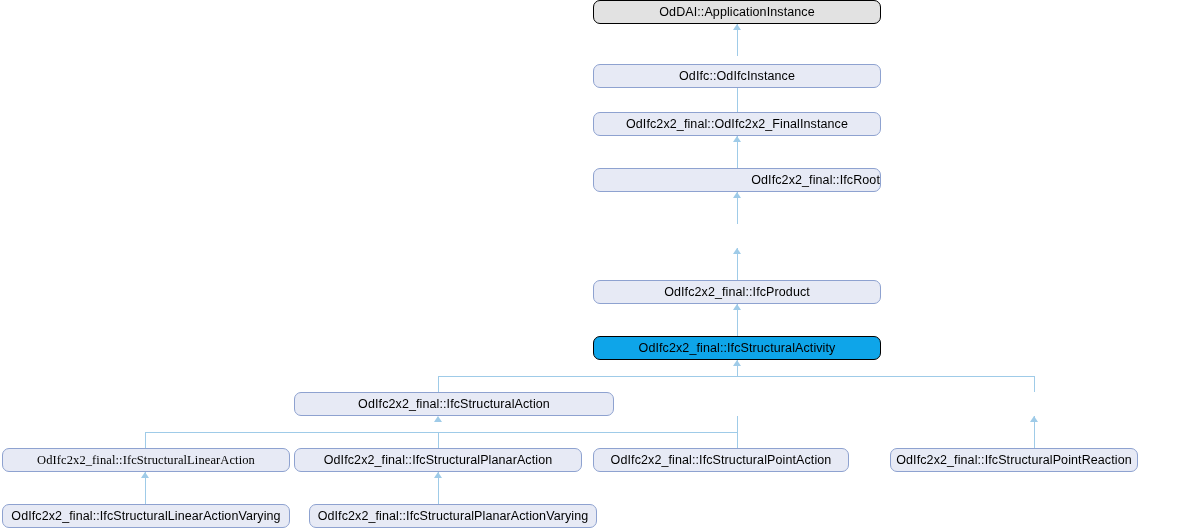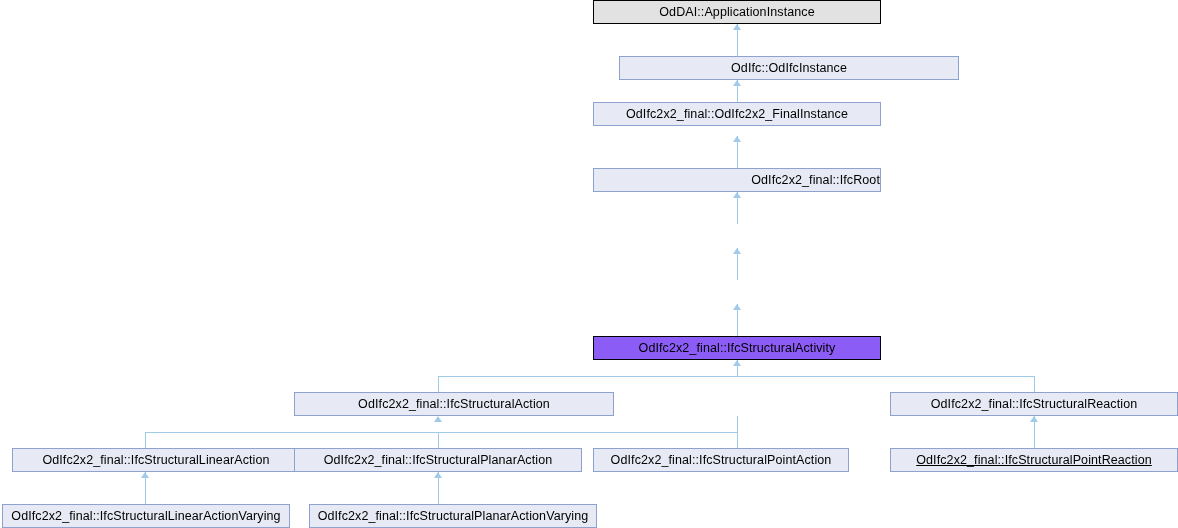--- a/index.html
+++ b/index.html
@@ -21,27 +21,28 @@
     position: absolute;
     box-sizing: border-box;
     height: 24px;
     line-height: 22px;
     text-align: center;
     font-size: 12.5px;
     color: #000000;
     white-space: nowrap;
     overflow: hidden;
     letter-spacing: 0.1px;
+    border-radius: 7px;
   }
   .node.base {
     background: #e2e2e2;
     border: 1px solid #000000;
   }
   .node.current {
-    background: #8b5cf6;
+    background: #0ea5e9;
     border: 1px solid #000000;
   }
   .node.inherit {
     background: #e7eaf5;
     border: 1px solid #8ea2d0;
   }
   .edge {
     position: absolute;
     background: #9fcbe8;
   }
@@ -87,25 +88,25 @@
     <div class="arrowhead" style="left: 733px; top: 136px;"></div>
     <div class="arrowhead" style="left: 733px; top: 192px;"></div>
     <div class="arrowhead" style="left: 733px; top: 248px;"></div>
     <div class="arrowhead" style="left: 733px; top: 304px;"></div>
     <div class="arrowhead" style="left: 733px; top: 360px;"></div>
     <div class="arrowhead" style="left: 434px; top: 416px;"></div>
     <div class="arrowhead" style="left: 1030px; top: 416px;"></div>
     <div class="arrowhead" style="left: 141px; top: 472px;"></div>
     <div class="arrowhead" style="left: 434px; top: 472px;"></div>
     <div class="node base" style="left: 593px; top: 0px; width: 288px;">OdDAI::ApplicationInstance</div>
-    <div class="node inherit" style="left: 593px; top: 56px; width: 340px; margin-left: 26px;">OdIfc::OdIfcInstance</div>
-    <div class="node inherit" style="left: 593px; top: 102px; width: 288px;">OdIfc2x2_final::OdIfc2x2_FinalInstance</div>
+    <div class="node inherit" style="left: 593px; top: 64px; width: 288px;">OdIfc::OdIfcInstance</div>
+    <div class="node inherit" style="left: 593px; top: 112px; width: 288px;">OdIfc2x2_final::OdIfc2x2_FinalInstance</div>
     <div class="node inherit" style="left: 593px; top: 168px; width: 288px; text-align: right;">OdIfc2x2_final::IfcRoot</div>
+    <div class="node inherit" style="left: 593px; top: 280px; width: 288px;">OdIfc2x2_final::IfcProduct</div>
     <div class="node current" style="left: 593px; top: 336px; width: 288px;">OdIfc2x2_final::IfcStructuralActivity</div>
     <div class="node inherit" style="left: 294px; top: 392px; width: 320px;">OdIfc2x2_final::IfcStructuralAction</div>
-    <div class="node inherit" style="left: 890px; top: 392px; width: 288px;">OdIfc2x2_final::IfcStructuralReaction</div>
-    <div class="node inherit" style="left: 12px; top: 448px; width: 288px;">OdIfc2x2_final::IfcStructuralLinearAction</div>
+    <div class="node inherit" style="left: 2px; top: 448px; width: 288px; font-family: Liberation Serif, serif;">OdIfc2x2_final::IfcStructuralLinearAction</div>
     <div class="node inherit" style="left: 294px; top: 448px; width: 288px; text-align: center;">OdIfc2x2_final::IfcStructuralPlanarAction</div>
     <div class="node inherit" style="left: 593px; top: 448px; width: 256px;">OdIfc2x2_final::IfcStructuralPointAction</div>
-    <div class="node inherit" style="left: 890px; top: 448px; width: 288px; text-decoration: underline;">OdIfc2x2_final::IfcStructuralPointReaction</div>
+    <div class="node inherit" style="left: 890px; top: 448px; width: 248px;">OdIfc2x2_final::IfcStructuralPointReaction</div>
     <div class="node inherit" style="left: 2px; top: 504px; width: 288px;">OdIfc2x2_final::IfcStructuralLinearActionVarying</div>
     <div class="node inherit" style="left: 309px; top: 504px; width: 288px;">OdIfc2x2_final::IfcStructuralPlanarActionVarying</div>
   </div>
 
 </body></html>

